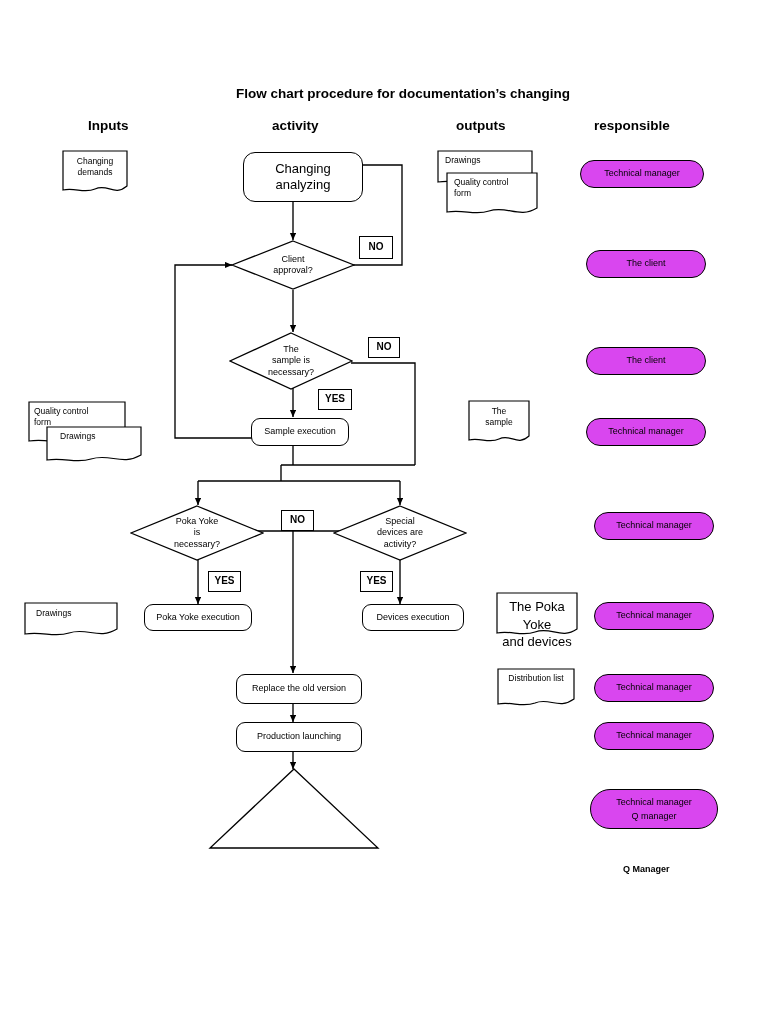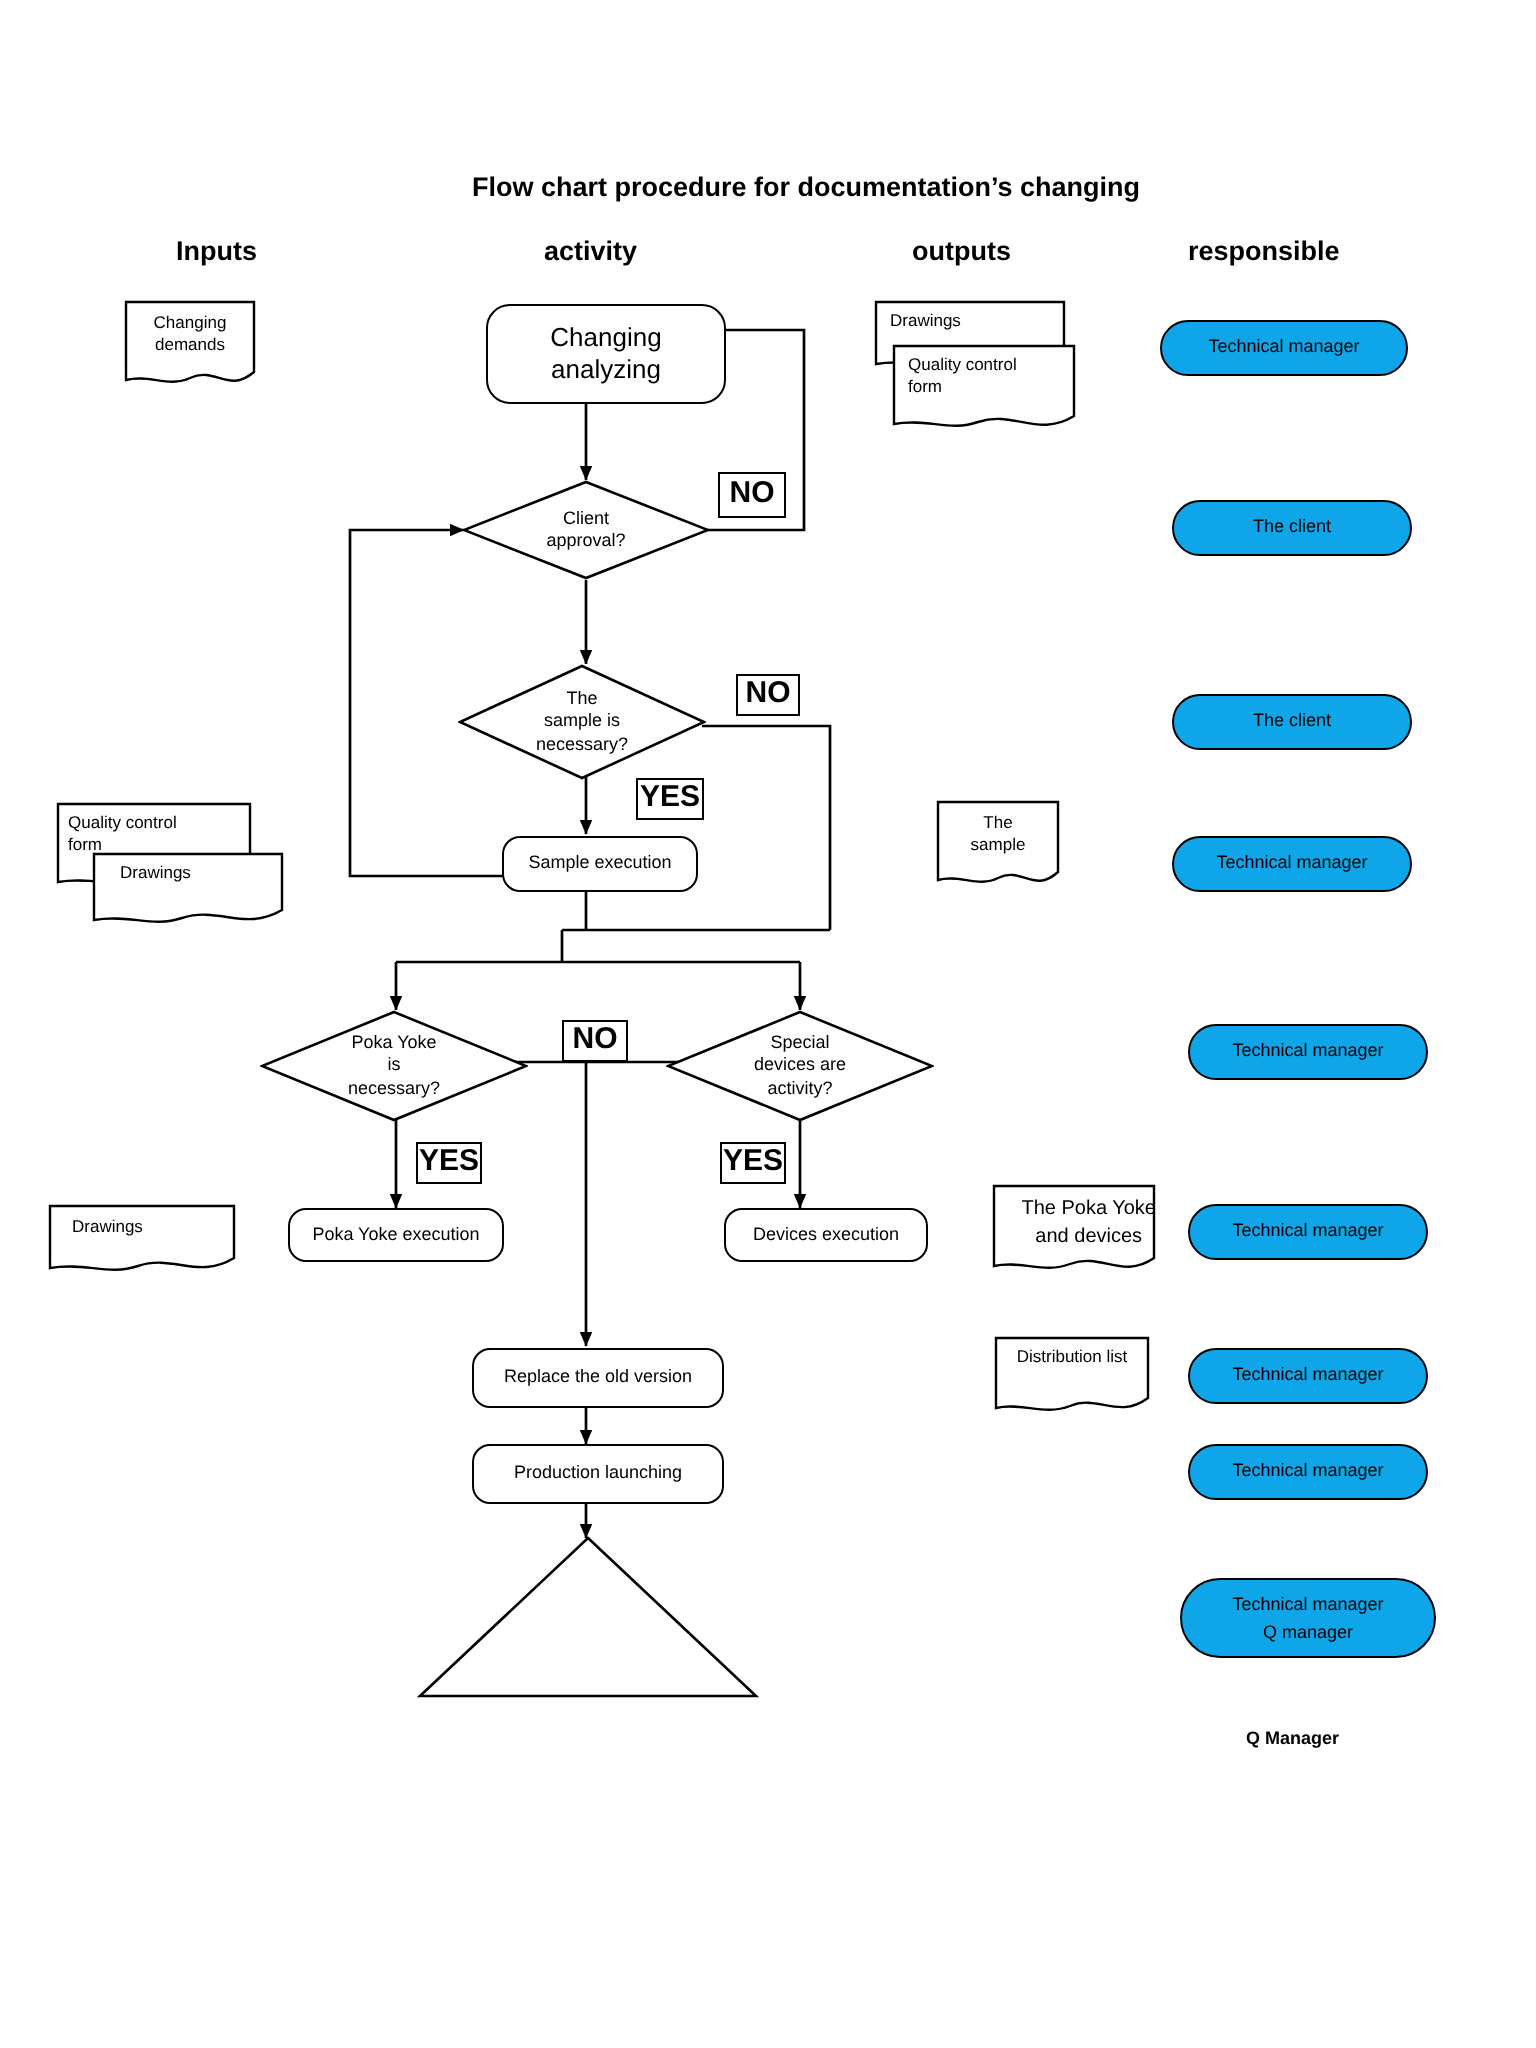--- a/index.html
+++ b/index.html
@@ -7,35 +7,35 @@
 
   #canvas{position:absolute;left:0;top:0;width:768px;height:1024px;}
 
   .lyr{position:absolute;left:0;top:0;width:768px;height:1024px;pointer-events:none;}
 
   .node{position:absolute;box-sizing:border-box;display:flex;align-items:center;justify-content:center;text-align:center;line-height:1.25;}
 
   
   .rrect{border:1.3px solid #000;border-radius:9px;background:#fff;}
   .rrect-lg{border:1.4px solid #000;border-radius:12px;background:#fff;}
-  .stadium{border:1.3px solid #000;border-radius:999px;background:#0ea5e9;}
+  .stadium{border:1.3px solid #000;border-radius:999px;background:#d946ef;}
   .plain{border:1.2px solid #000;background:#fff;}
 
   .title{position:absolute;font-weight:bold;}
   .colhead{position:absolute;font-weight:bold;font-size:13.5px;}
 
   .txt{position:absolute;}
 
   
   .doc{position:absolute;}
   .doc svg{position:absolute;left:0;top:0;overflow:visible;}
   .doc .doclabel{position:absolute;left:0;top:0;width:100%;display:flex;align-items:flex-start;justify-content:center;
                  text-align:center;line-height:1.35;box-sizing:border-box;}
 
-  .lbl-no,.lbl-yes{font-size:15px;font-weight:bold;}
+  .lbl-no,.lbl-yes{font-size:10px;font-weight:bold;}
 
   .tri{position:absolute;}
   .tri svg{position:absolute;left:0;top:0;}
   .tri .trilabel{position:absolute;left:0;width:100%;text-align:center;line-height:1.35;}
 </style>
 </head>
 <body>
 
 <div id="canvas">
 
@@ -240,21 +240,21 @@
     <div class="doclabel" style="font-size:8.5px;padding-top:6px;white-space:pre-line;">
       <span>The
 sample</span>
     </div>
   </div>
 
   <div class="doc" style="left:496px;top:592px;width:82px;height:45px;">
     <svg width="82" height="47" viewBox="0 0 82 47">
       <path d="M1,1 L81,1 L81,37 C65,48 55,34 39,40 C26,45 15,38 1,41 Z" fill="#fff" stroke="#000" stroke-width="1.2"></path>
     </svg>
-    <div class="doclabel" style="font-size:10px;padding-top:6px;white-space:pre-line;justify-content:flex-end;">
+    <div class="doclabel" style="font-size:13px;padding-top:6px;white-space:pre-line;">
       <span>The Poka Yoke
 and devices</span>
     </div>
   </div>
 
   <div class="doc" style="left:497px;top:668px;width:78px;height:40px;">
     <svg width="78" height="42" viewBox="0 0 78 42">
       <path d="M1,1 L77,1 L77,31 C62,42 52,29 38,35 C25,40 14,33 1,36 Z" fill="#fff" stroke="#000" stroke-width="1.2"></path>
     </svg>
     <div class="doclabel" style="font-size:8.5px;padding-top:5px;">

